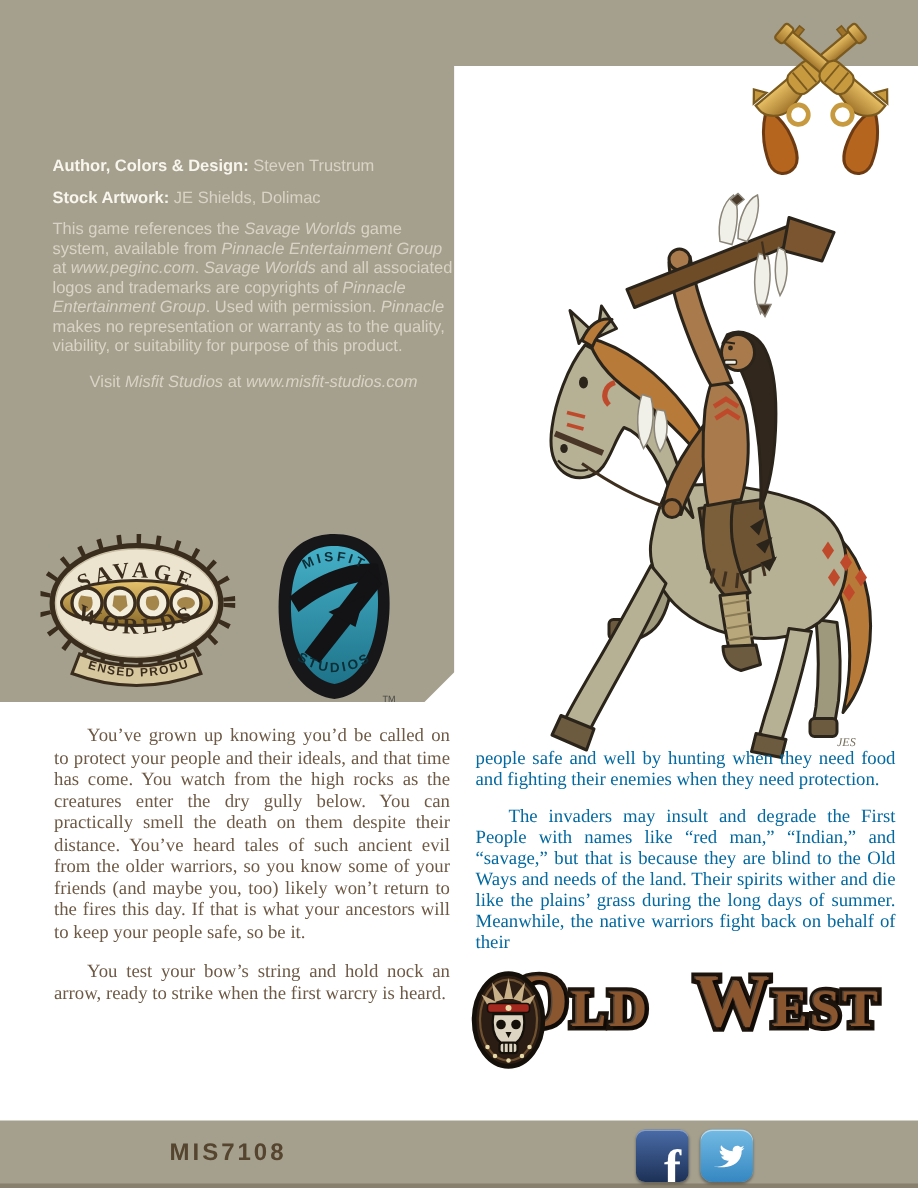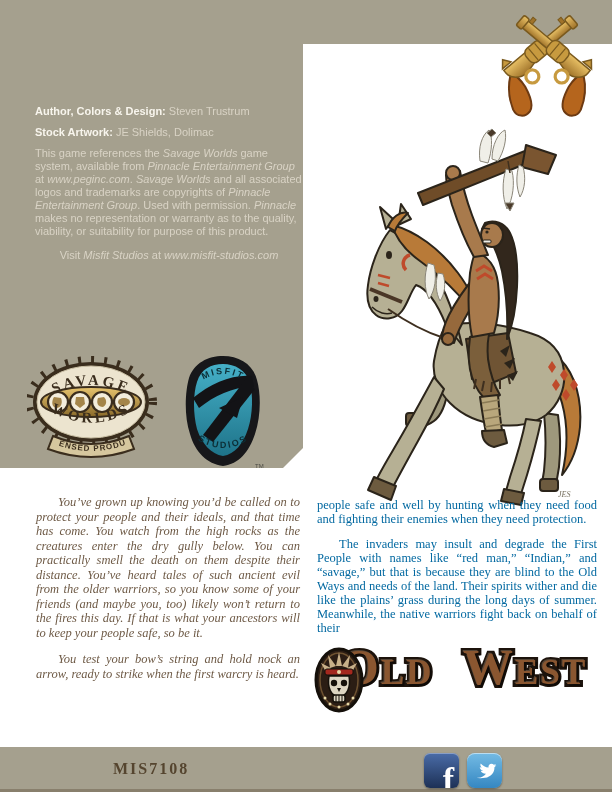--- a/index.html
+++ b/index.html
@@ -31,22 +31,22 @@
 
   
   .sw-logo{position:absolute;left:27px;top:356px;}
   .ms-logo{position:absolute;left:181px;top:354px;}
 
   
   .illo{position:absolute;left:330px;top:127px;}
 
   
   .intro{position:absolute;left:36px;top:483px;width:264px;
-         font-style:italic;font-size:12.5px;line-height:14.5px;color:#6e5a46;
-         text-align:justify;margin-top:12px;}
+         font-size:12.5px;line-height:14.5px;color:#6e5a46;
+         text-align:justify;}
   .intro p{margin:0 0 12px 0;text-indent:22px;}
   .body-left{position:absolute;left:36px;top:673px;width:264px;}
   .body-right{position:absolute;left:317px;top:498px;width:280px;}
   .bodytext p{margin:0 0 11px 0;font-size:12.5px;line-height:14px;color:#0369a1;
               text-align:justify;}
   .bodytext p.ind{text-indent:22px;}
   .bodytext p.cont{text-indent:0;}
 
   
   .ow-skull{position:absolute;left:313px;top:646px;z-index:6;}
@@ -59,21 +59,21 @@
             font-family:"Liberation Serif",serif;font-weight:bold;font-variant:small-caps;
             font-size:29px;line-height:1;letter-spacing:3px;color:#8d7b41;
             -webkit-text-stroke:4.5px #15100a;paint-order:stroke fill;
             text-shadow:1px 2px 0 rgba(0,0,0,.4);}
 
   
   .footer{position:absolute;left:0;top:747px;width:612px;height:45px;background:#a5a08e;}
   .footer::after{content:"";position:absolute;left:0;bottom:0;width:100%;height:3px;
                  background:rgba(82,66,46,.35);}
   .code{position:absolute;left:113px;top:13px;
-        font-family:Liberation Serif, serif;font-weight:bold;font-size:16px;
+        font-family:Liberation Sans, sans-serif;font-weight:bold;font-size:16px;
         letter-spacing:2px;color:#55452f;}
   .social{position:absolute;left:424px;top:6px;display:flex;gap:8px;}
   .icon-fb{width:35px;height:35px;border-radius:6px;position:relative;overflow:hidden;cursor:pointer;
            background:linear-gradient(#4a6ca8,#1d3156);
            box-shadow:inset 0 1px 0 rgba(255,255,255,.35),0 1px 2px rgba(0,0,0,.4);}
   .icon-fb span{position:absolute;right:5px;bottom:-9px;color:#fff;
                 font-family:"Liberation Serif",serif;font-weight:bold;font-size:34px;line-height:1;}
   .icon-tw{width:35px;height:35px;border-radius:8px;cursor:pointer;
            background:linear-gradient(#74bbe4,#3587c2);
            box-shadow:inset 0 1px 0 rgba(255,255,255,.5),0 1px 2px rgba(0,0,0,.4);

